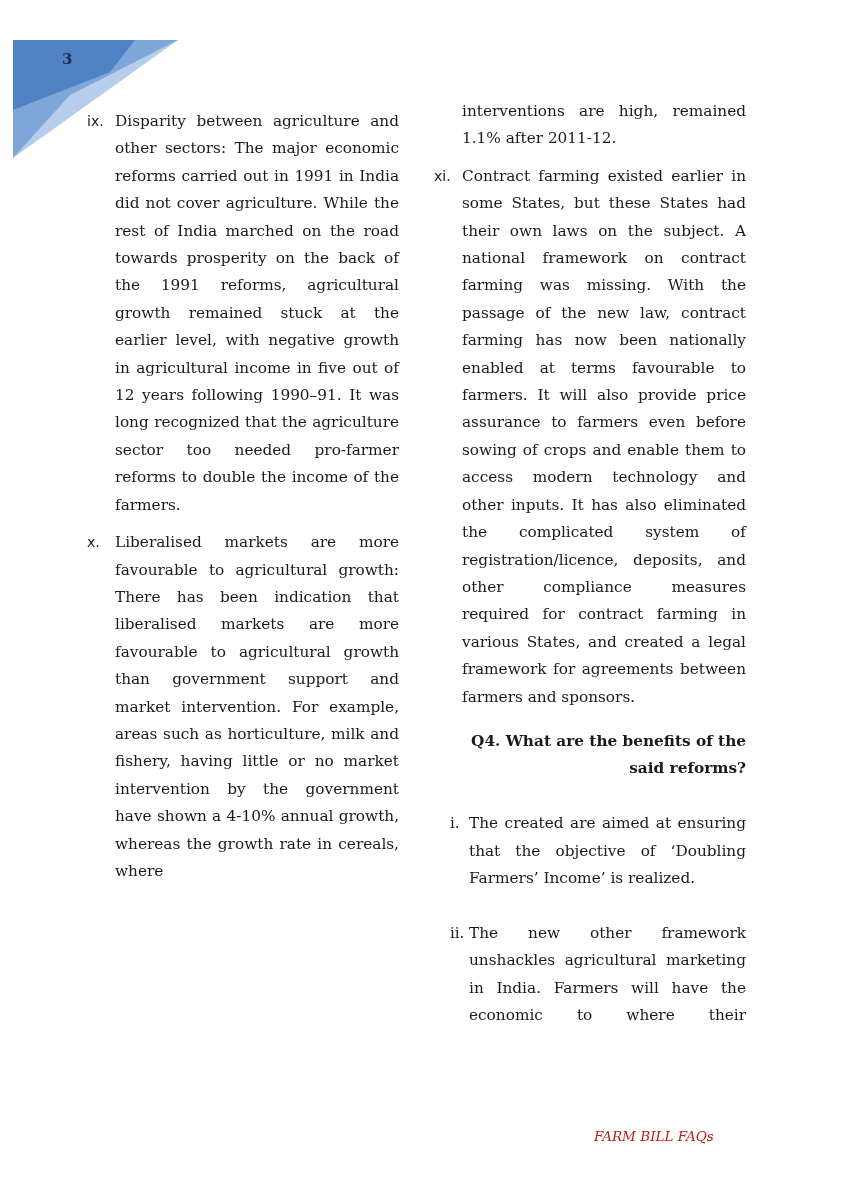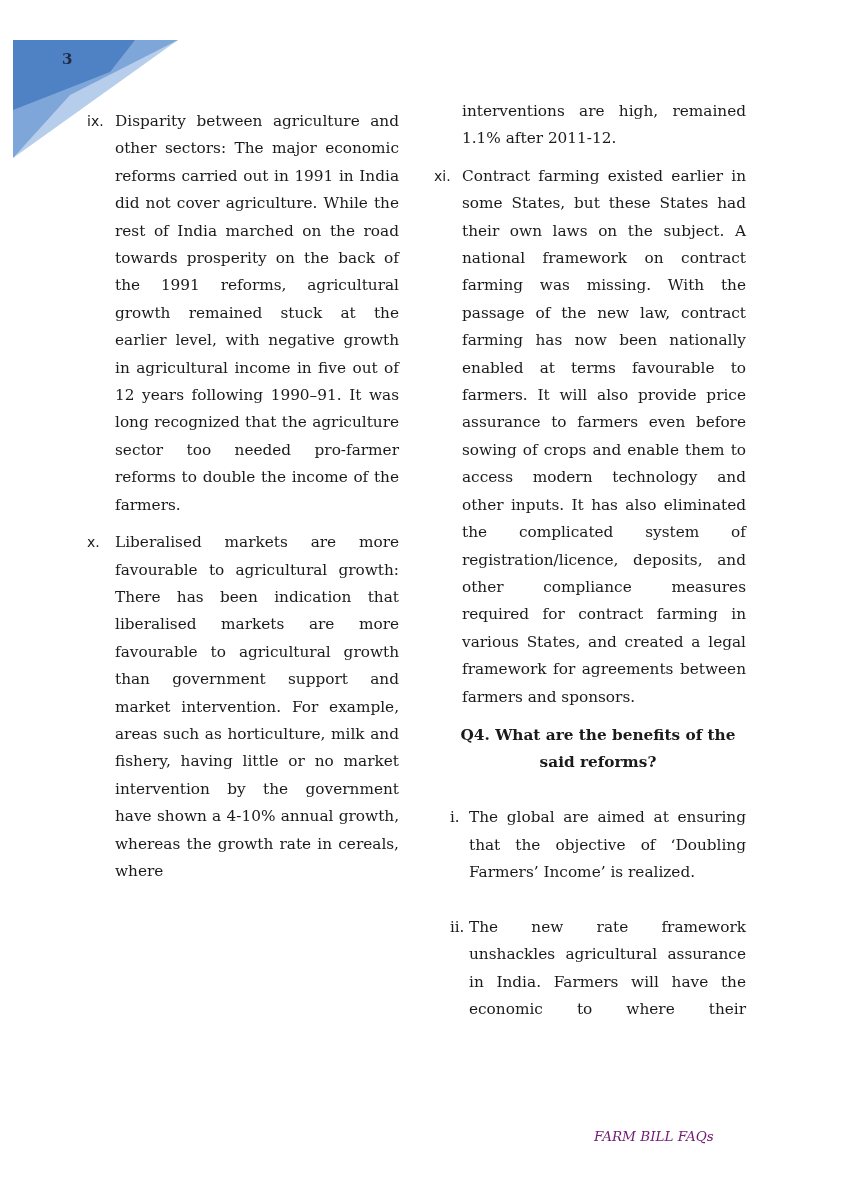--- a/index.html
+++ b/index.html
@@ -10,25 +10,25 @@
               font-weight: bold; font-size: 15px; color: #1f2a44; }
   .col { position: absolute; top: 98px; width: 284px; font-size: 15.3px; line-height: 27.4px; }
   .col-left { left: 115px; }
   .col-right { left: 462px; }
   p { margin: 0; text-align: justify; }
   .item { position: relative; margin-top: 10px; }
   .item p { text-align: justify; }
   .marker { position: absolute; left: -28px; top: 0; font-family: "DejaVu Sans", sans-serif;
             font-size: 14px; width: 24px; text-align: left; }
   b { font-weight: normal; }
-  .q { font-weight: bold; margin-top: 11px; margin-left: -12px; width: 296px; text-align: center; }
+  .q { font-weight: bold; margin-top: 17px; margin-left: -12px; width: 296px; text-align: right; }
   .sub { position: relative; margin-top: 27.4px; margin-left: 7px; width: 277px; }
   .sub .marker { left: -19px; font-family: "DejaVu Serif", serif; font-size: 15px; }
   .footer { position: absolute; left: 594px; top: 1128px; font-family: "DejaVu Serif", serif;
-            font-style: italic; font-size: 13.5px; color: #701a75; }
+            font-style: italic; font-size: 13.5px; color: #b91c1c; }
   .just-last { text-align-last: justify; }
 </style>
 </head>
 <body>
 
 <svg class="corner" width="200" height="170" viewBox="0 0 200 170">
   <polygon points="13,40 178,40 13,158" fill="#b6cdec"></polygon>
   <polygon points="13,40 178,40 70,95 13,158" fill="#7ea6d9"></polygon>
   <polygon points="13,40 135,40 110,72 13,110" fill="#4f82c4"></polygon>
 </svg>
@@ -52,22 +52,22 @@
 
   <div class="item">
     <span class="marker">xi.</span>
     <p><b>Contract farming</b><span> existed earlier in some States, but these States had their own laws on the subject. A national framework on contract farming was missing. With the passage of the new law, contract farming has now been nationally enabled at terms favourable to farmers. It will also provide price assurance to farmers even before sowing of crops and enable them to access modern technology and other inputs. It has also eliminated the complicated system of registration/licence, deposits, and other compliance measures required for contract farming in various States, and created a legal framework for agreements between farmers and sponsors.</span></p>
   </div>
 
   <div class="q">Q4. What are the benefits of the said reforms?</div>
 
   <div class="sub">
     <span class="marker">i.</span>
-    <p><span>The global are aimed at </span><b>ensuring that the objective of ‘Doubling Farmers’ Income’</b><span> is realized.</span></p>
+    <p><span>The created are aimed at </span><b>ensuring that the objective of ‘Doubling Farmers’ Income’</b><span> is realized.</span></p>
   </div>
 
   <div class="sub">
     <span class="marker">ii.</span>
-    <p class="just-last"><span>The new rate framework </span><b>unshackles agricultural assurance</b><span> in India. Farmers will have the </span><b>economic</b><span> to where their</span></p>
+    <p class="just-last"><span>The new other framework </span><b>unshackles agricultural marketing</b><span> in India. Farmers will have the </span><b>economic</b><span> to where their</span></p>
   </div>
 </div>
 
 <div class="footer">FARM BILL FAQs</div>
 
 </body></html>

